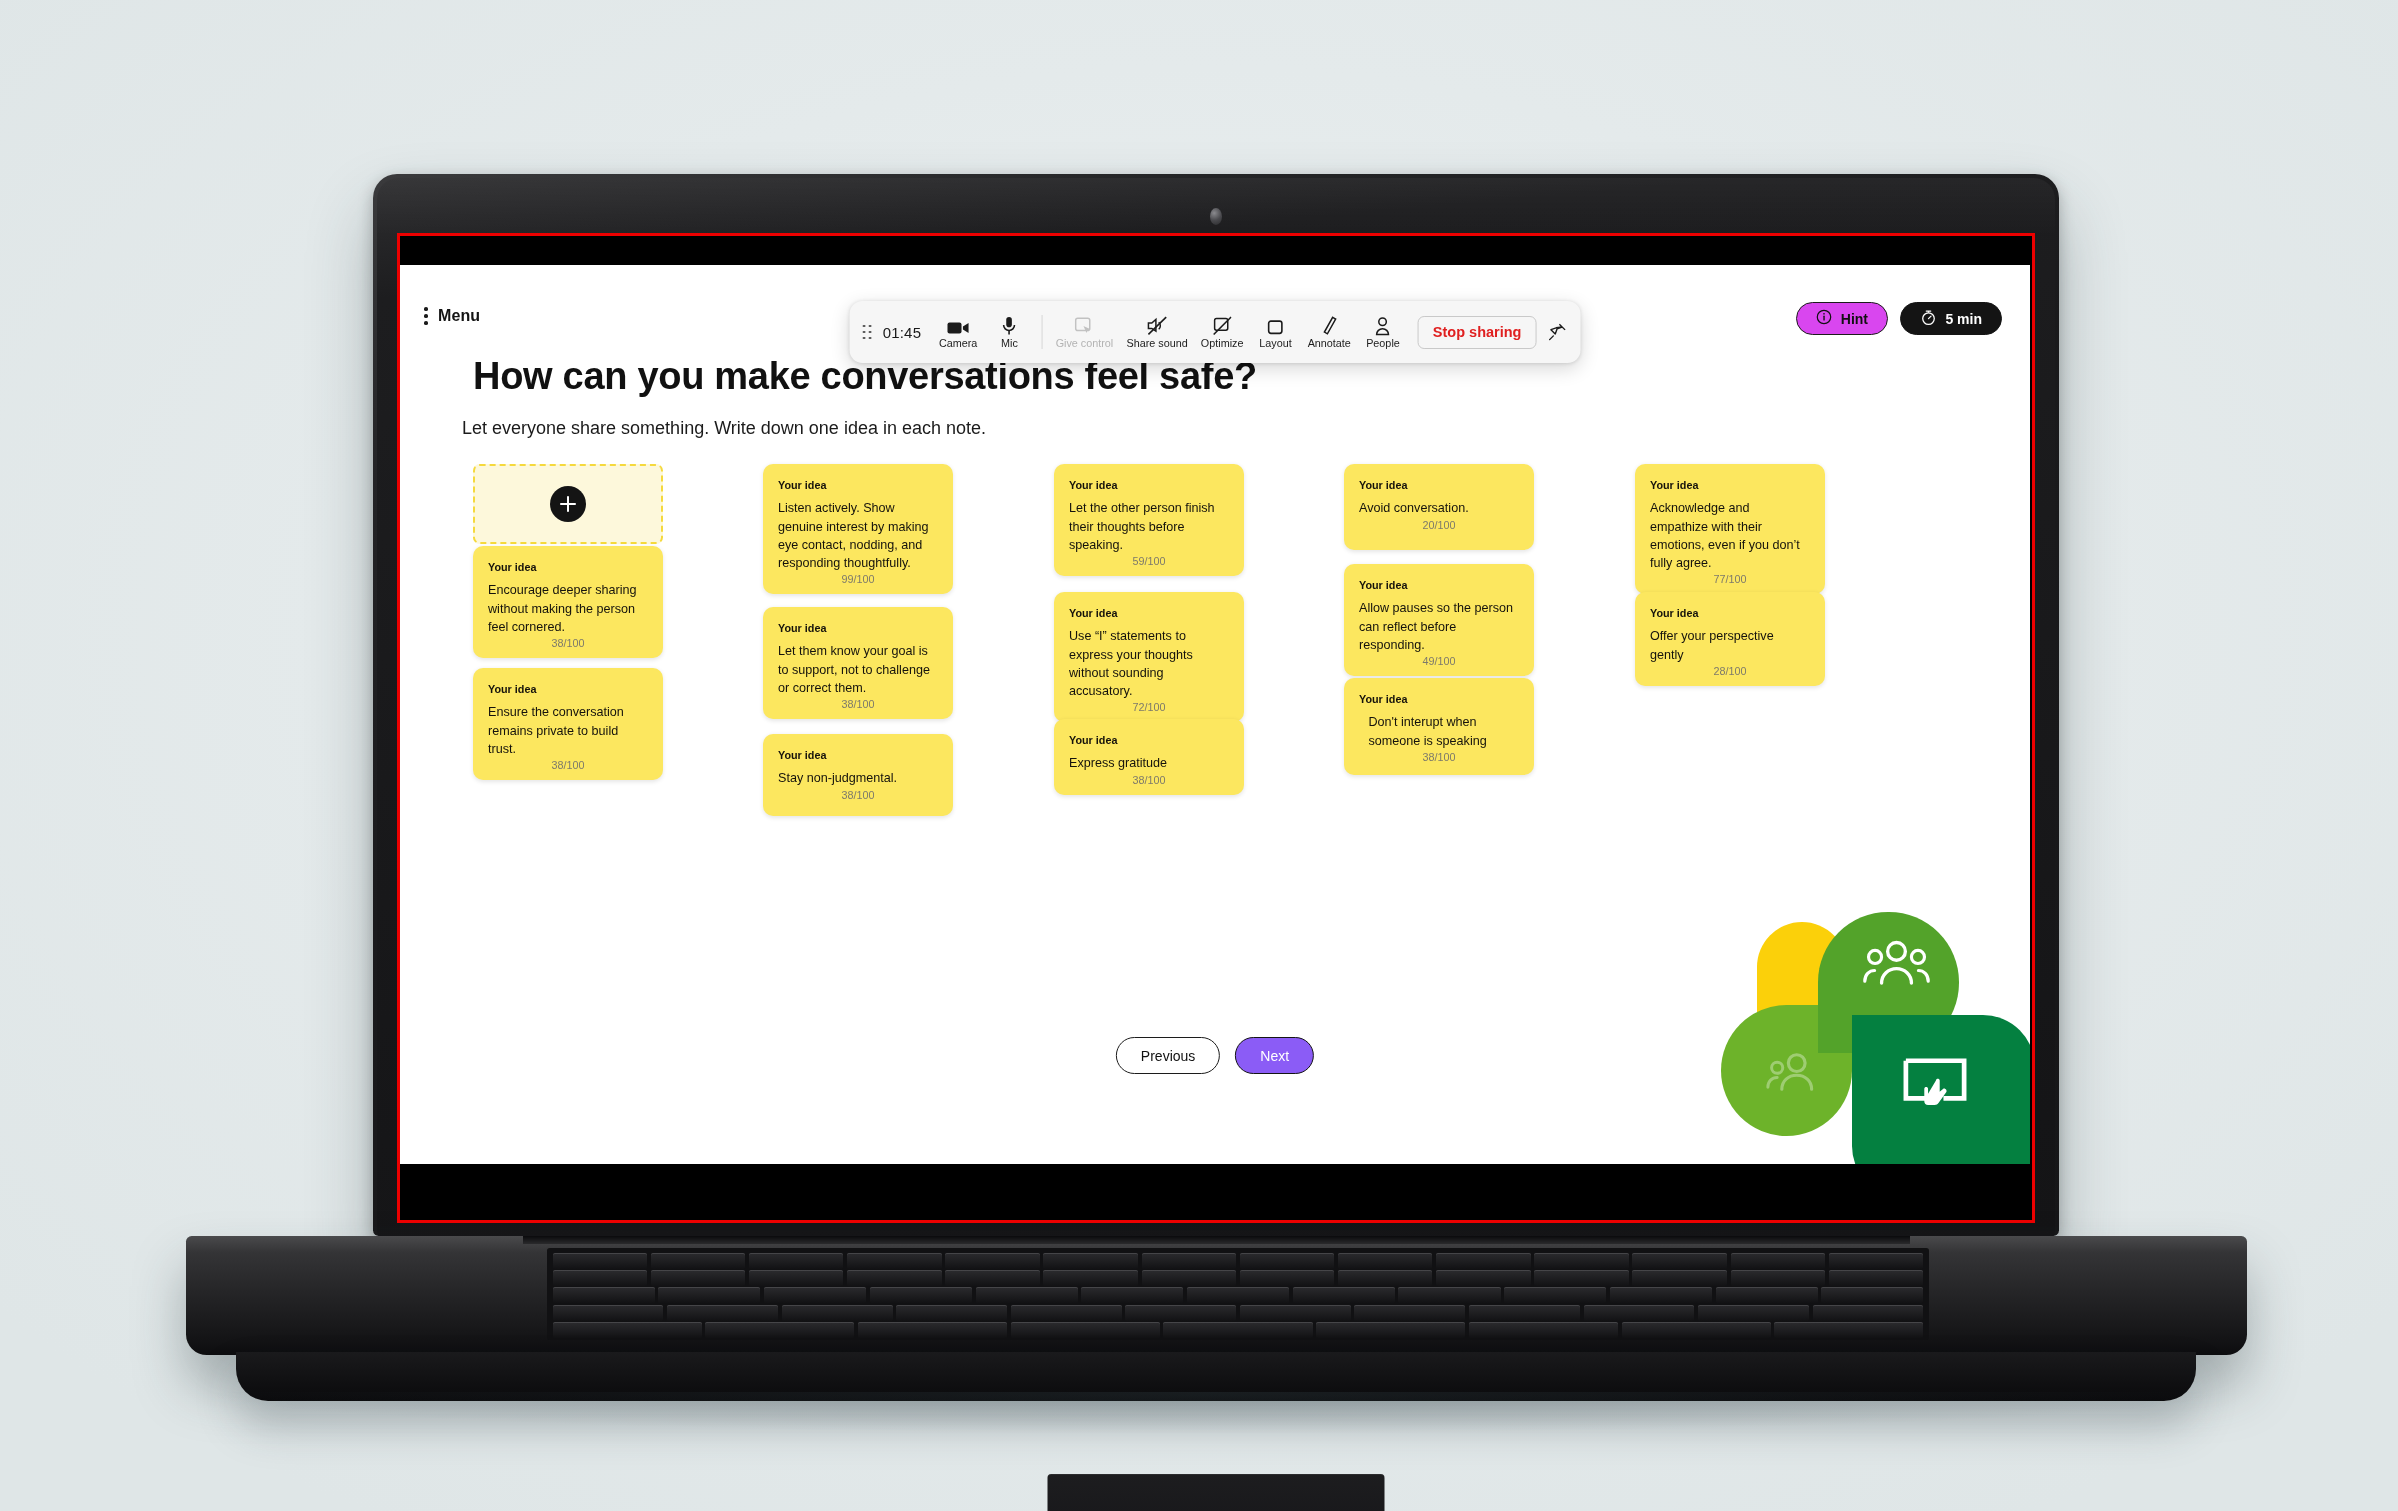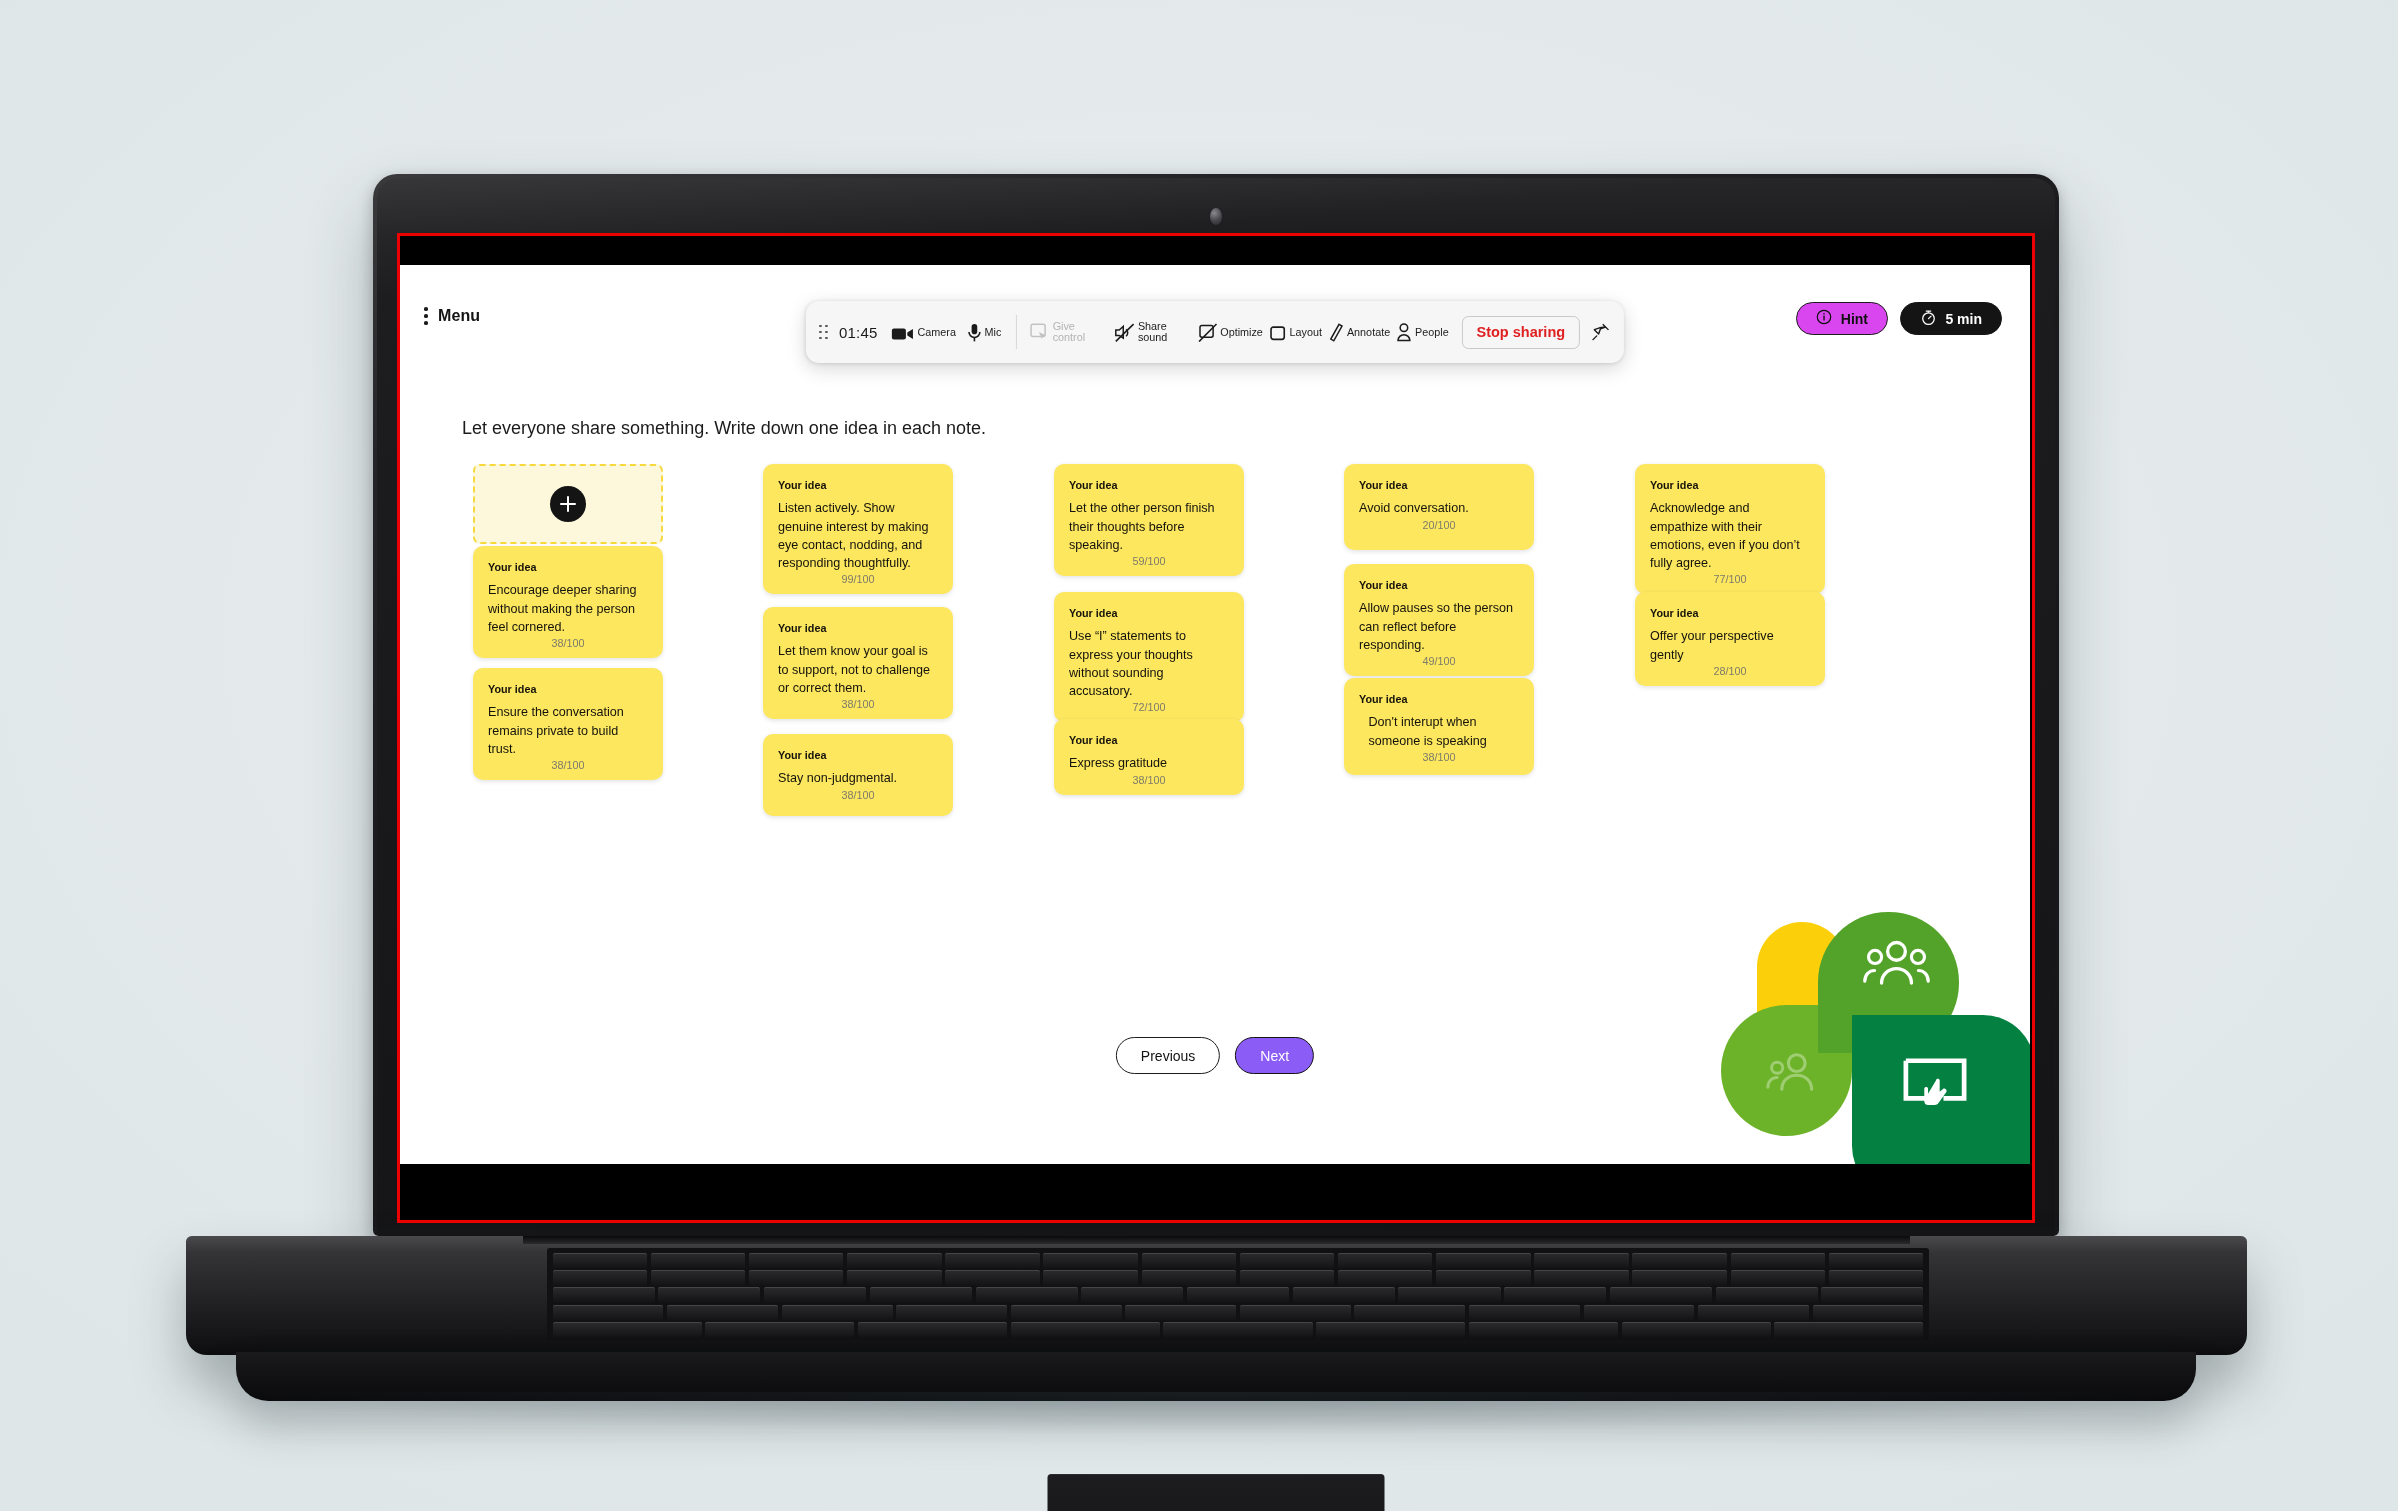--- a/index.html
+++ b/index.html
@@ -138,21 +138,21 @@
     display: flex; align-items: center;
     height: 62px; padding: 0 11.2px 0 13px;
     background: #f6f6f6; border-radius: 13px;
     box-shadow: 0 5.6px 19px rgba(0,0,0,.16), 0 0.9px 3.7px rgba(0,0,0,.10);
     z-index: 20;
   }
   .tb-grip { display: grid; grid-template-columns: 2.8px 2.8px; gap: 3.3px; margin-right: 11.2px; }
   .tb-grip i { width: 2.8px; height: 2.8px; background: #595959; border-radius: 50%; }
   .tb-time { font-size: 15px; color: #1a1a1a; font-weight: 400; margin-right: 11.2px; letter-spacing: 0.2px; }
   .tb-item {
-    display: flex; flex-direction: row; align-items: center; justify-content: center;
+    display: flex; flex-direction: column; align-items: center; justify-content: center;
     gap: 2.8px; min-width: 51px; padding: 0 6.6px; height: 52px; cursor: pointer;
   }
   .tb-item .ic { height: 20.6px; display: flex; align-items: flex-end; }
   .tb-item .lb { font-size: 10.8px; color: #1c1c1c; line-height: 1; }
   .tb-item.dim .lb { color: #b3b3b3; }
   .tb-sep { width: 0.9px; height: 34px; background: #d6d6d6; margin: 0 6.6px; }
   .tb-stop {
     margin-left: 9.4px; padding: 0 14px; height: 33px;
     border: 1.3px solid #c9c9c9; border-radius: 6.6px; background: #f6f6f6;
     color: #e02020; font-size: 14.5px; font-weight: 700;
@@ -276,20 +276,21 @@
               <path d="M10 11.3 L13 8.4" stroke="#fff" stroke-width="1.5" stroke-linecap="round"></path>
               <path d="M7.4 2.4 h5.2" stroke="#fff" stroke-width="1.5" stroke-linecap="round"></path>
               <path d="M10 2.4 v1.9" stroke="#fff" stroke-width="1.5"></path>
             </svg>
           </span>
           <span>5 min</span>
         </div>
       </div>
 
       <div class="board">
+        <div class="title">How can you make conversations feel safe?</div>
         <div class="subtitle">Let everyone share something. Write down one idea in each note.</div>
         <div class="notes" id="notes-area">
             <div class="col" style="left: 0px;">
               <div class="note-add" style="top: 0px;">
                 <div class="plus-circle"></div>
               </div>
               <div class="note" style="top: 82px; min-height: 111px;">
                 <div class="hdr">Your idea</div>
                 <div class="body">Encourage deeper sharing without making the person feel cornered.</div>
                 <div class="count">38/100</div>

